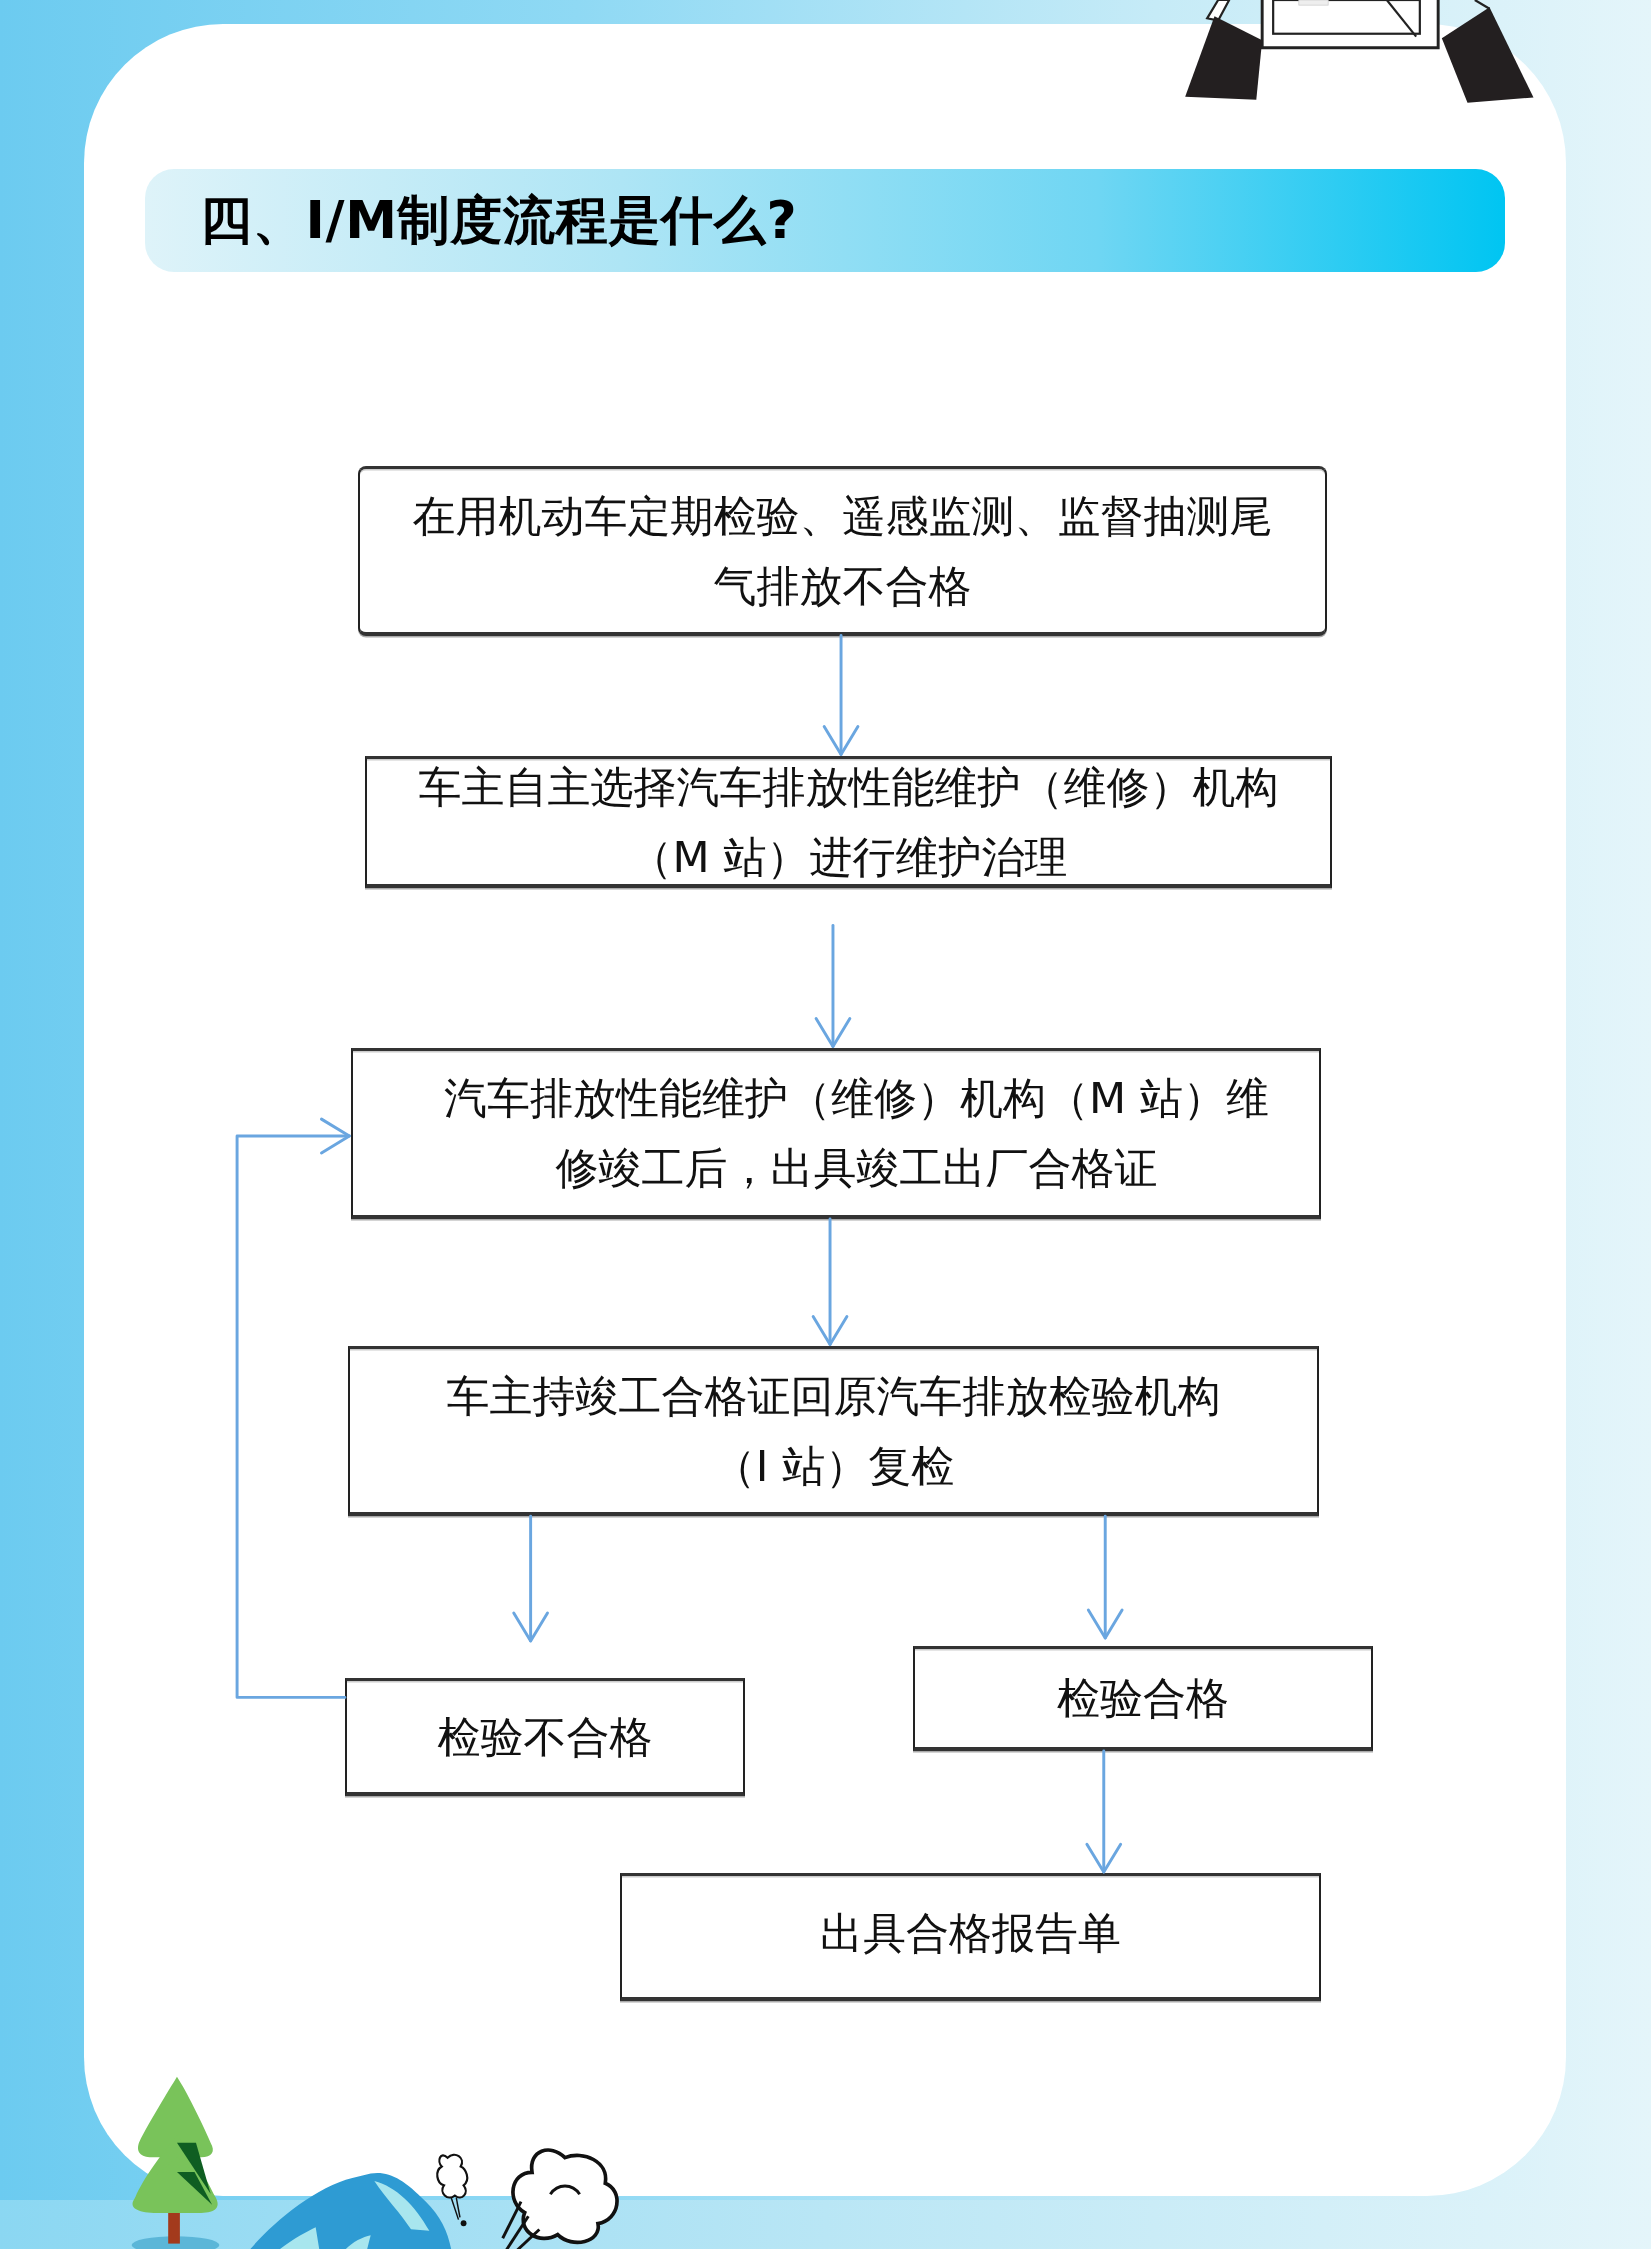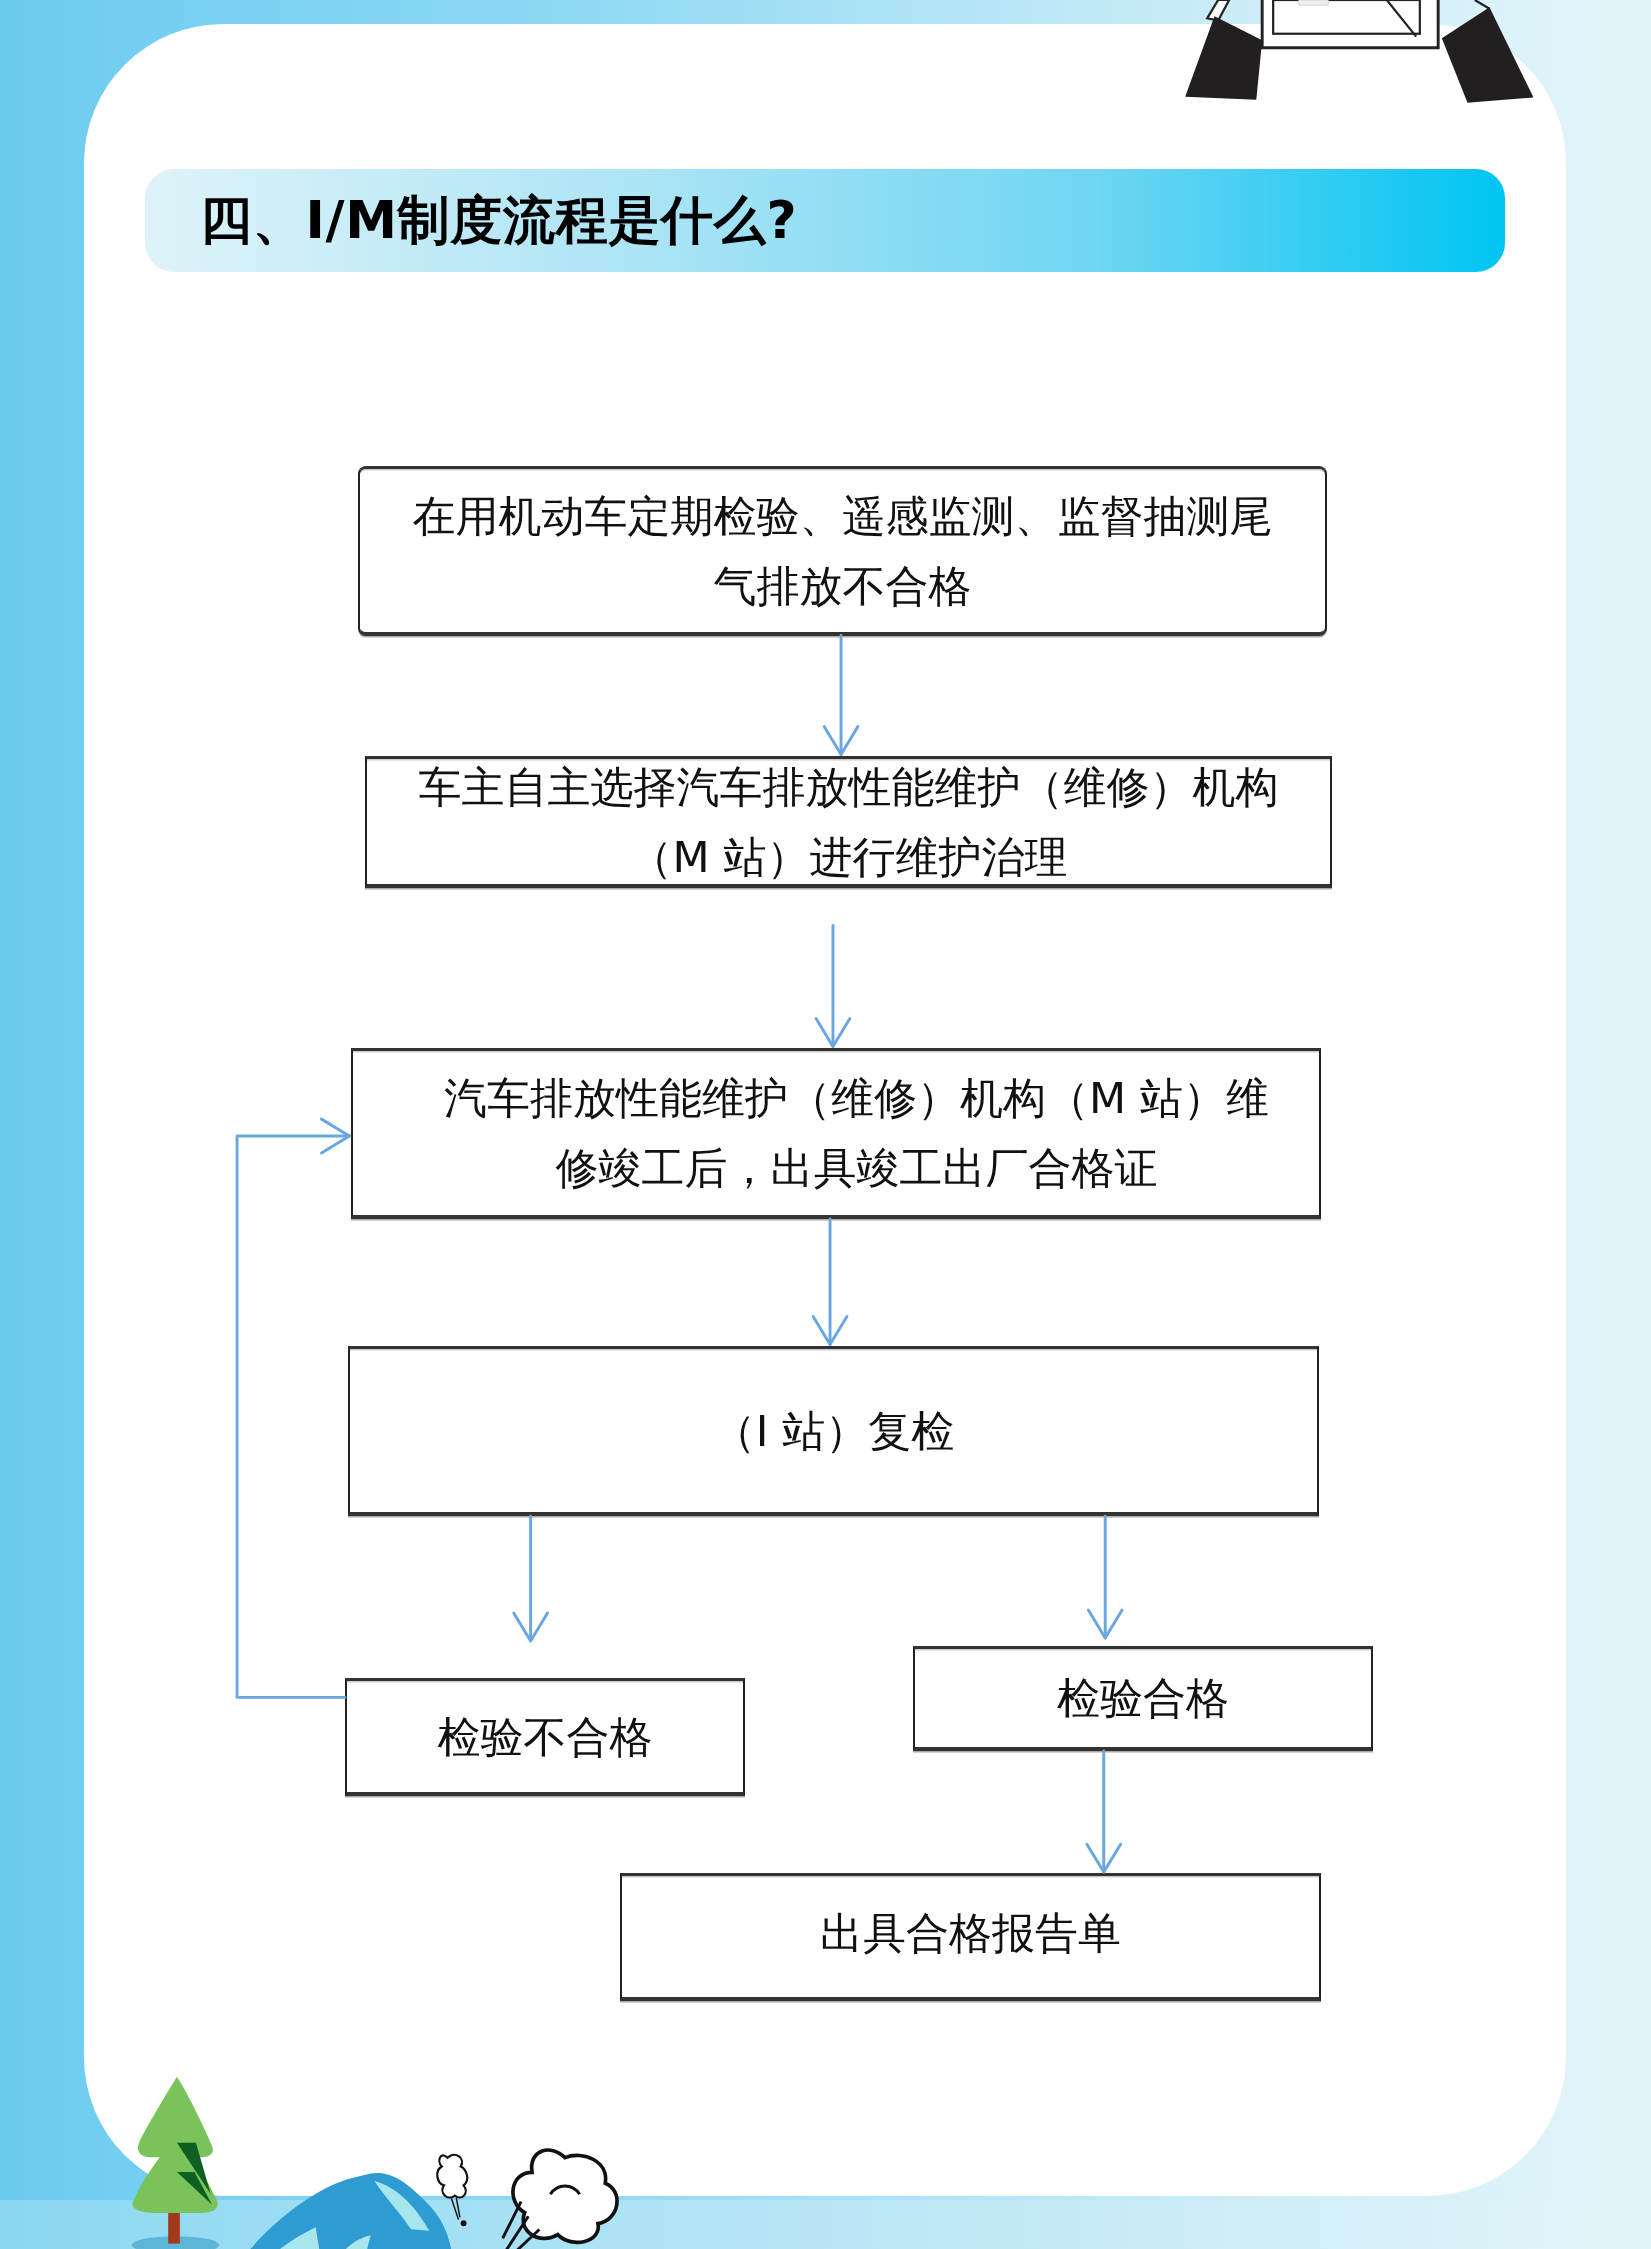--- a/index.html
+++ b/index.html
@@ -70,20 +70,21 @@
 
 <div class="box" style="left:351px;top:1048px;width:970px;height:171px;padding-left:41px;">
   <span class="txt">
     <span style="display:block">汽车排放性能维护（维修）机构（M 站）维</span>
     <span style="display:block">修竣工后，出具竣工出厂合格证</span>
   </span>
 </div>
 
 <div class="box" style="left:348px;top:1346px;width:971px;height:170px;">
   <span class="txt">
+    <span style="display:block">车主持竣工合格证回原汽车排放检验机构</span>
     <span style="display:block">（I 站）复检</span>
   </span>
 </div>
 
 <div class="box" style="left:345px;top:1644px;width:400px;height:118px;margin-top:34px;">
   <span class="txt">检验不合格</span>
 </div>
 
 <div class="box" style="left:913px;top:1646px;width:460px;height:105px;">
   <span class="txt">检验合格</span>

